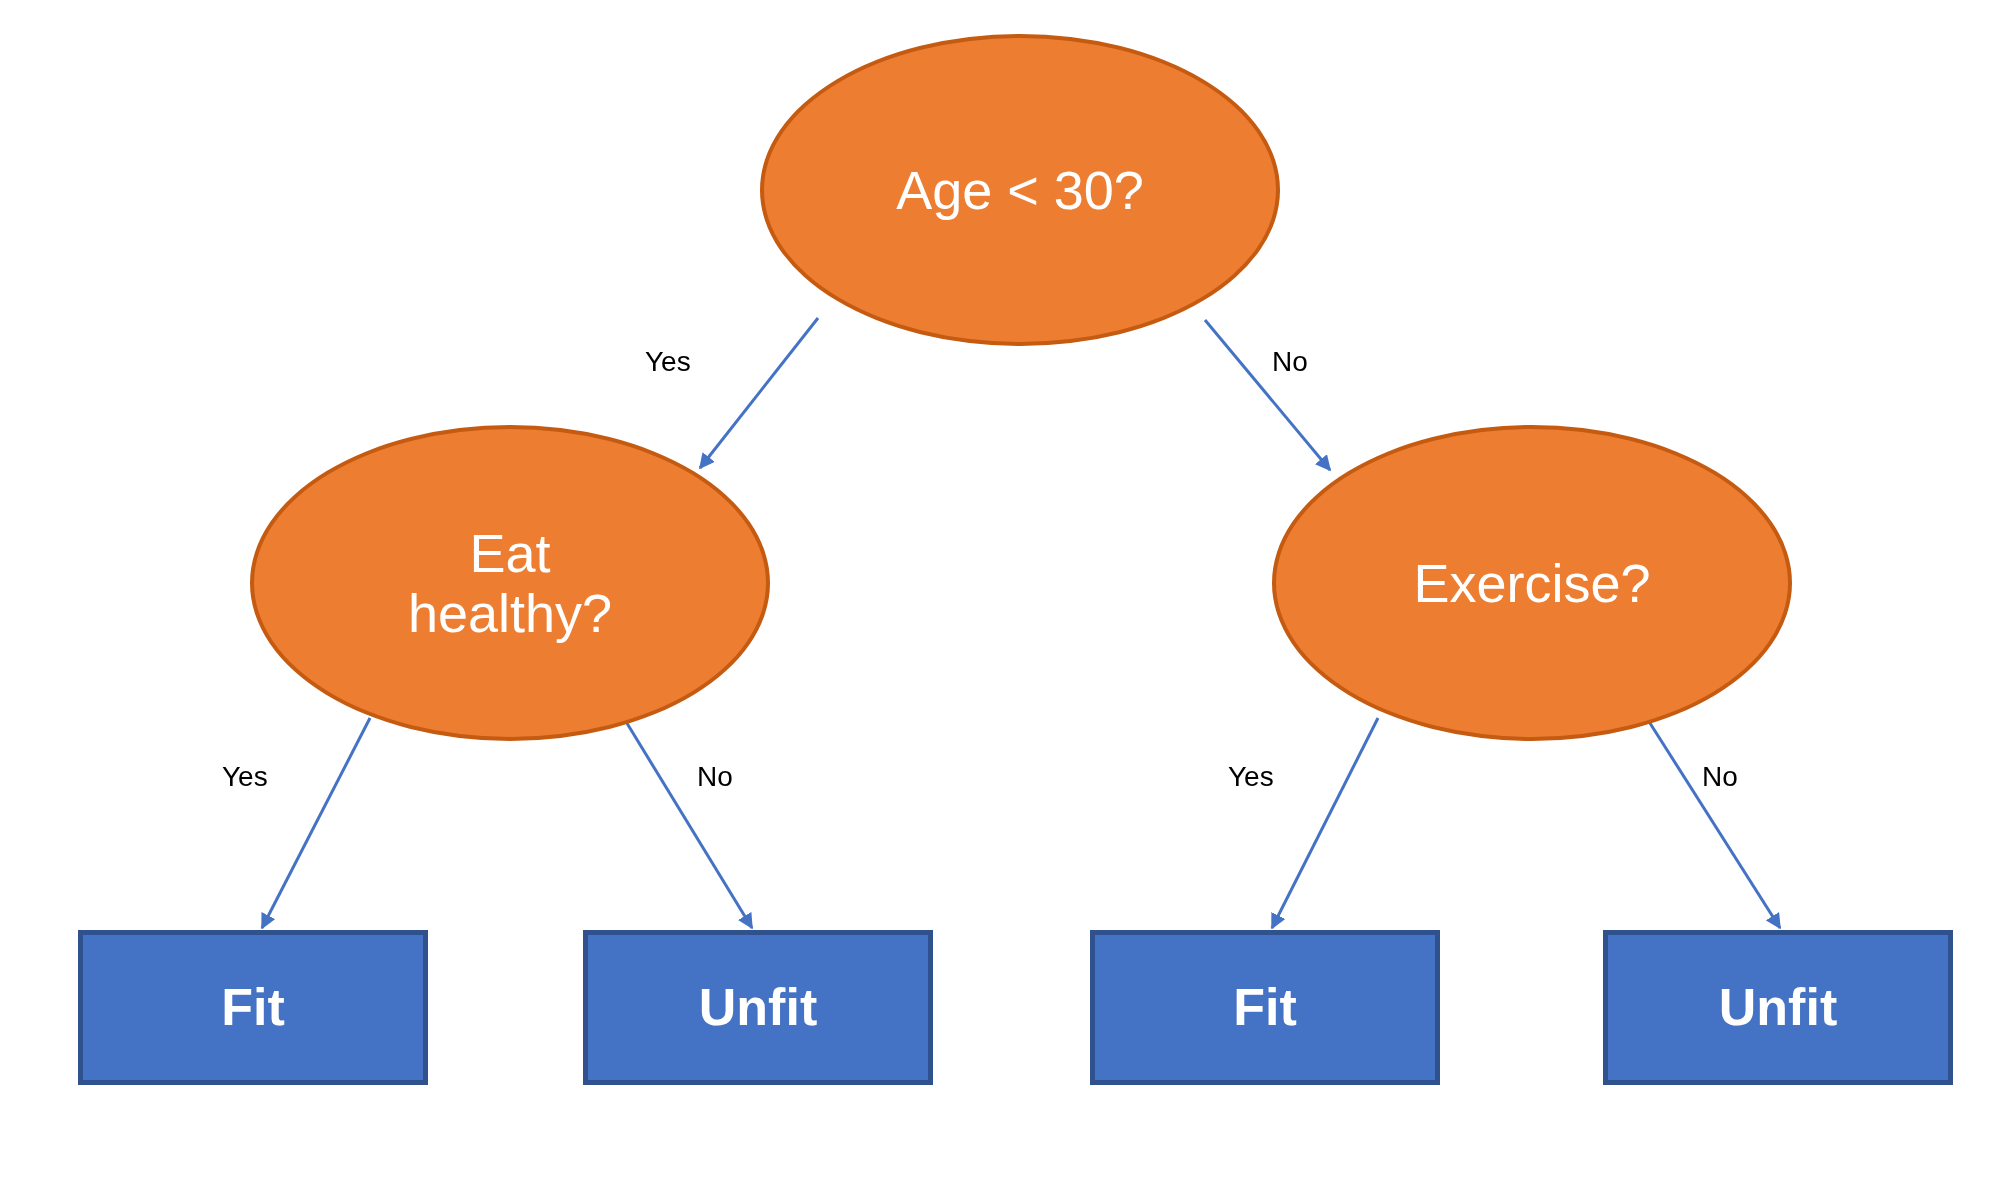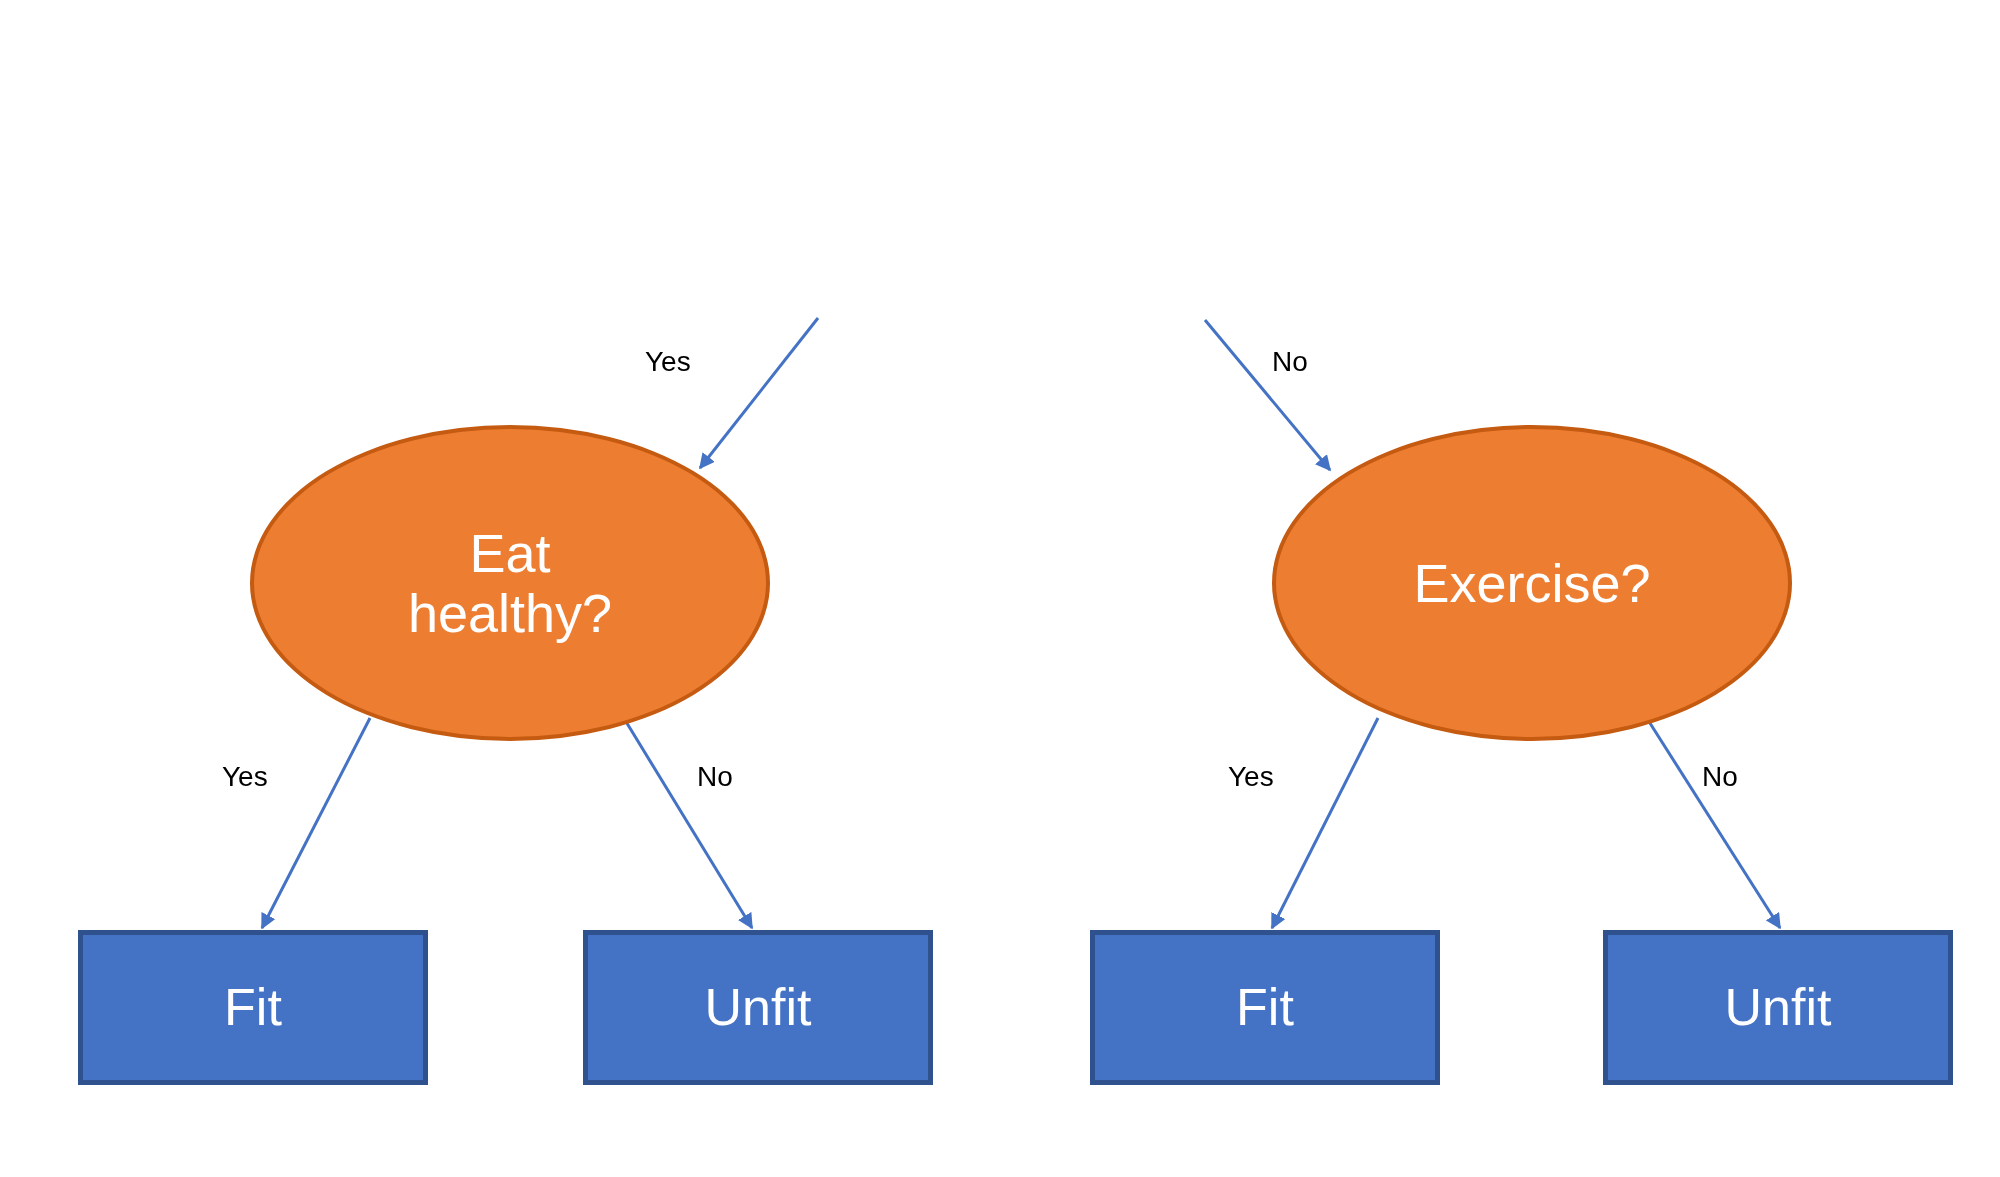--- a/index.html
+++ b/index.html
@@ -41,21 +41,21 @@
   }
   .node-rect {
     position: absolute;
     display: flex;
     align-items: center;
     justify-content: center;
     text-align: center;
     box-sizing: border-box;
     color: #ffffff;
     font-family: "Liberation Sans", sans-serif;
-    font-weight: 400;
+    font-weight: 700;
     line-height: 1.1;
   }
   .edge-label {
     position: absolute;
     color: #000000;
     font-family: "Liberation Sans", sans-serif;
     font-size: 28px;
     line-height: 1;
     white-space: nowrap;
   }
@@ -74,20 +74,21 @@
     <g id="edges-group">
         <line x1="818" y1="318" x2="700" y2="468" stroke="#4472C4" stroke-width="3" marker-end="url(#arrowhead)"></line>
         <line x1="1205" y1="320" x2="1330" y2="470" stroke="#4472C4" stroke-width="3" marker-end="url(#arrowhead)"></line>
         <line x1="370" y1="718" x2="262" y2="928" stroke="#4472C4" stroke-width="3" marker-end="url(#arrowhead)"></line>
         <line x1="625" y1="720" x2="752" y2="928" stroke="#4472C4" stroke-width="3" marker-end="url(#arrowhead)"></line>
         <line x1="1378" y1="718" x2="1272" y2="928" stroke="#4472C4" stroke-width="3" marker-end="url(#arrowhead)"></line>
         <line x1="1648" y1="720" x2="1780" y2="928" stroke="#4472C4" stroke-width="3" marker-end="url(#arrowhead)"></line>
       </g>
   </svg>
 
+  <div class="node-ellipse" style="left: 760px; top: 34px; width: 520px; height: 312px; background: rgb(237, 125, 49); border: 4px solid rgb(197, 90, 17); color: rgb(255, 255, 255); font-size: 54px;">Age &lt; 30?</div>
 
   <div class="node-ellipse" style="left: 1272px; top: 425px; width: 520px; height: 316px; background: rgb(237, 125, 49); border: 4px solid rgb(197, 90, 17); color: rgb(255, 255, 255); font-size: 54px;">Exercise?</div>
 
   <div class="node-ellipse" style="left: 250px; top: 425px; width: 520px; height: 316px; background: rgb(237, 125, 49); border: 4px solid rgb(197, 90, 17); color: rgb(255, 255, 255); font-size: 54px;">Eat
 healthy?</div>
 
   <div class="node-rect" style="left: 78px; top: 930px; width: 350px; height: 155px; background: rgb(68, 114, 196); border: 5px solid rgb(47, 82, 143); color: rgb(255, 255, 255); font-size: 52px;">Fit</div>
 
   <div class="node-rect" style="left: 583px; top: 930px; width: 350px; height: 155px; background: rgb(68, 114, 196); border: 5px solid rgb(47, 82, 143); color: rgb(255, 255, 255); font-size: 52px;">Unfit</div>
 

